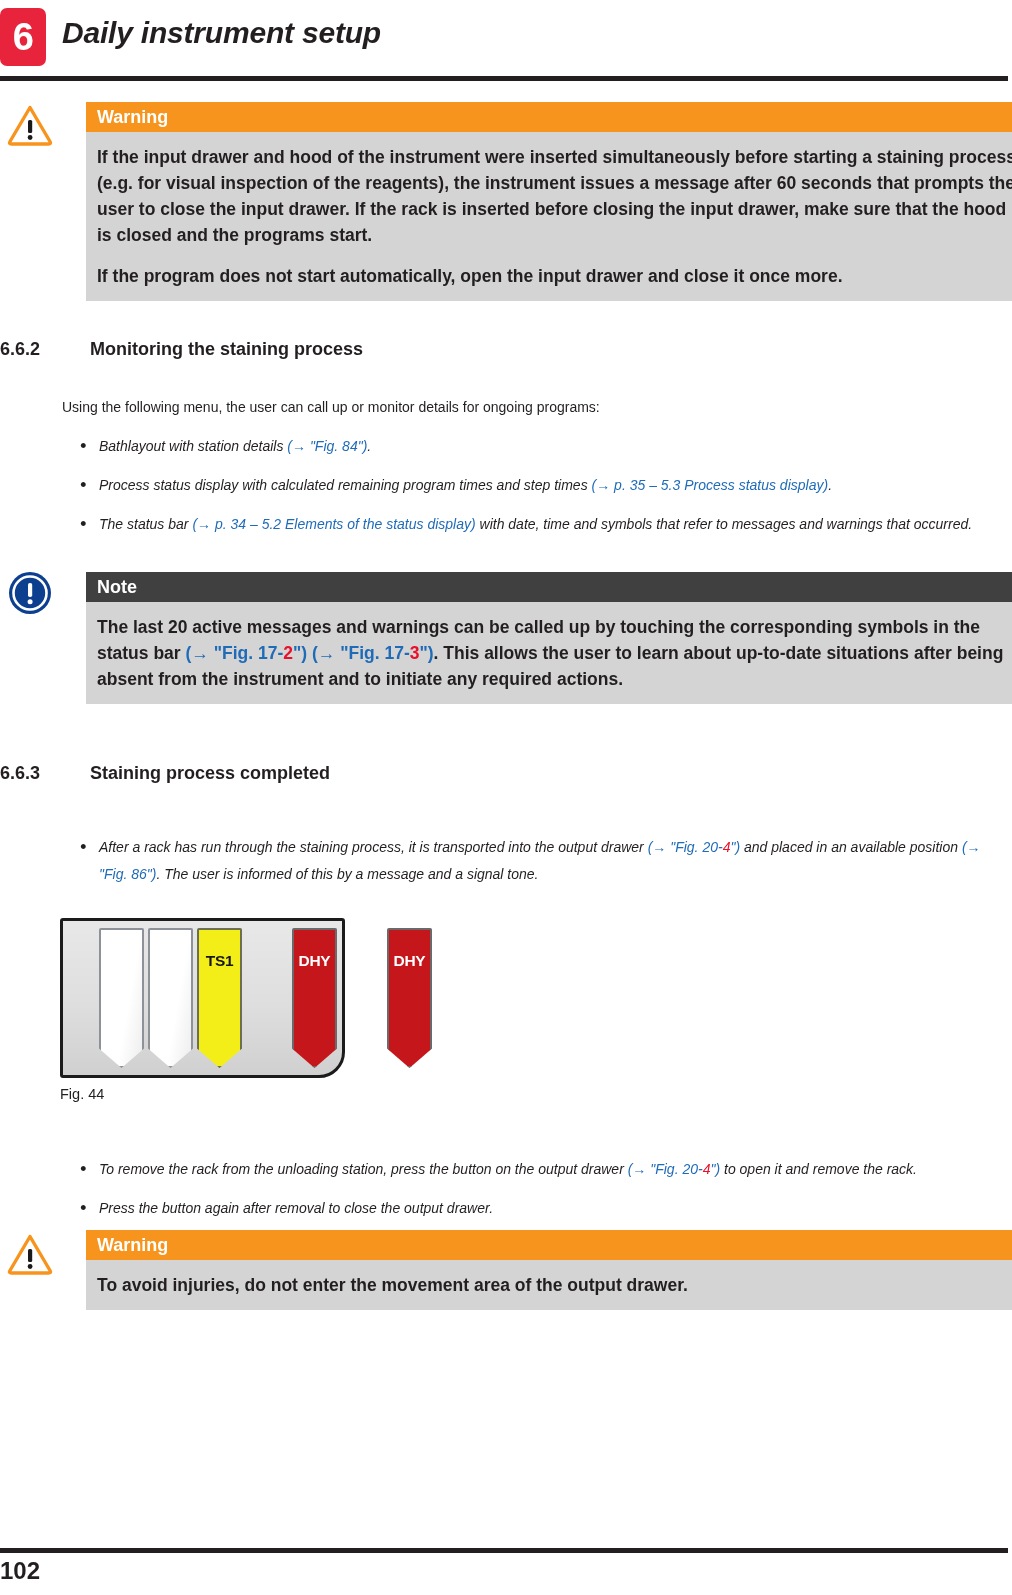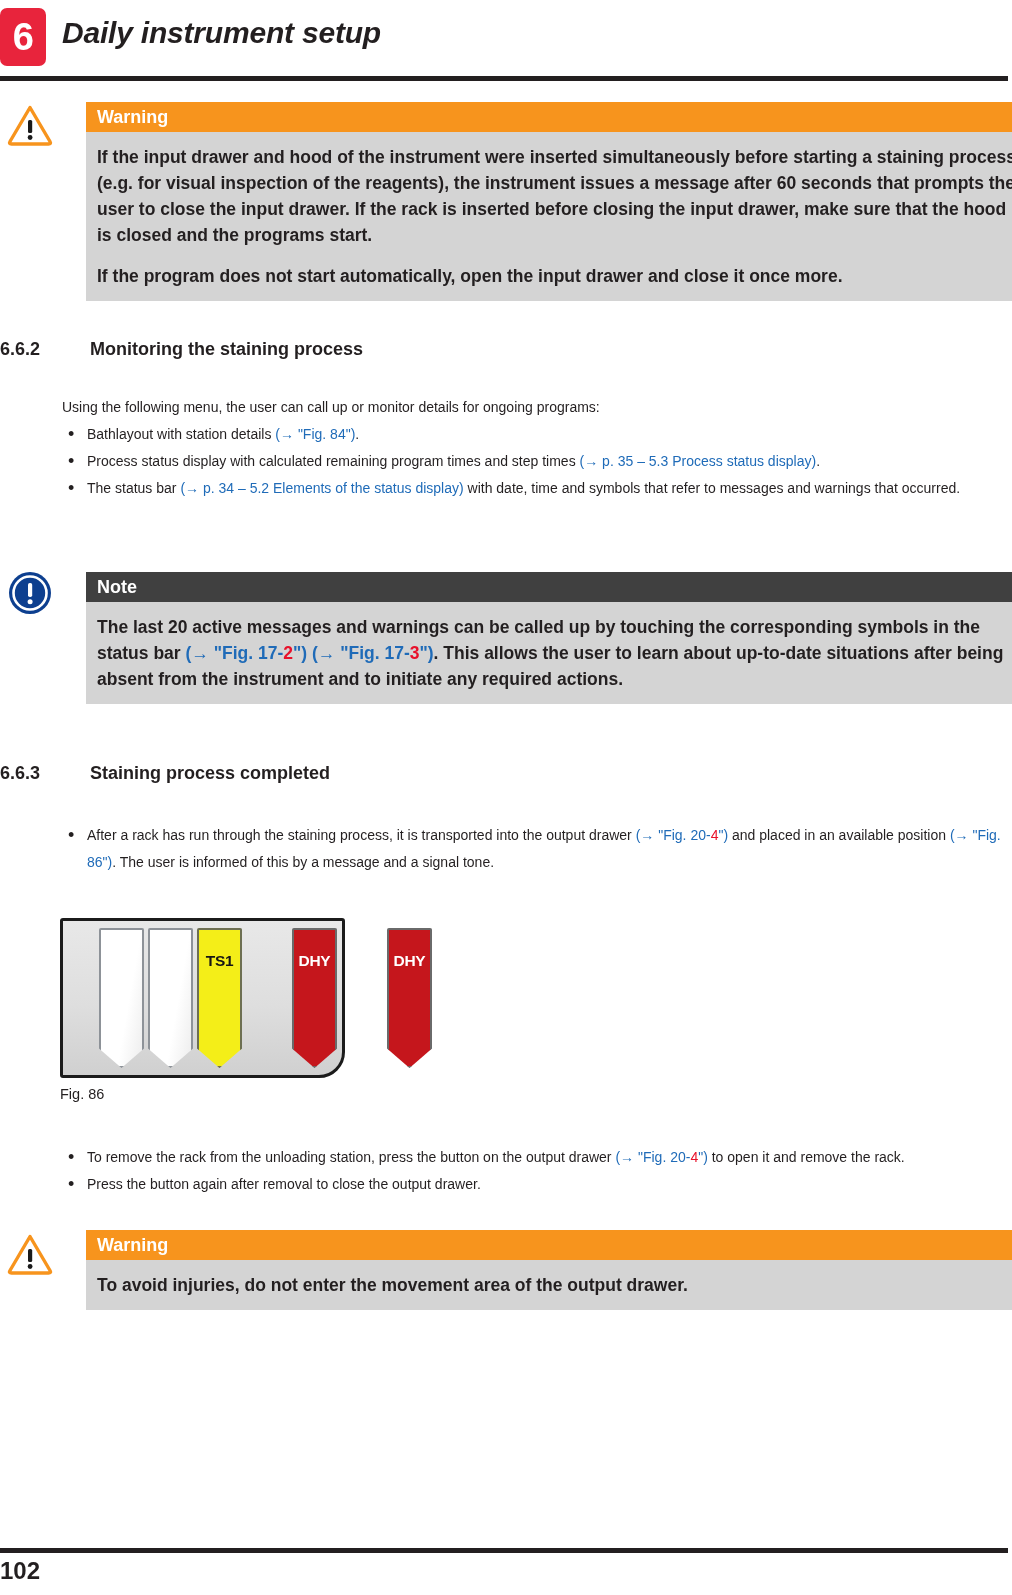--- a/index.html
+++ b/index.html
@@ -127,21 +127,22 @@
     width: 946px;
   }
   ul.bullets {
     margin: 0;
     padding: 0;
     list-style: none;
   }
   ul.bullets > li {
     position: relative;
     padding-left: 25px;
-    margin: 0;
+    margin: 12px;
+    font-style: italic;
   }
   ul.bullets > li::before {
     content: "\2022";
     position: absolute;
     left: 6px;
     top: 0;
     font-size: 18px;
     line-height: 27px;
     color: #231f20;
   }
@@ -326,21 +327,21 @@
         <span class="slot-label">TS1</span>
       </div>
       <div class="slot dhy">
         <span class="slot-label">DHY</span>
       </div>
       <div class="slot dhy">
         <span class="slot-label">DHY</span>
       </div>
     </div>
   </div>
-  <div class="fig-caption" style="top:1086px;">Fig. 86</div>
+  <div class="fig-caption" style="top:1086px;">Fig. 44</div>
 
   <div class="body-text" style="top:1144px;">
     <ul class="bullets">
       <li>
         <span>To remove the rack from the unloading station, press the button on the output drawer </span><span class="xref"><span>(→ "Fig. 20-</span><span class="xref-num">4</span><span>")</span></span><span> to open it and remove the rack.</span>
       </li>
       <li>
         <span>Press the button again after removal to close the output drawer.</span>
       </li>
     </ul>

